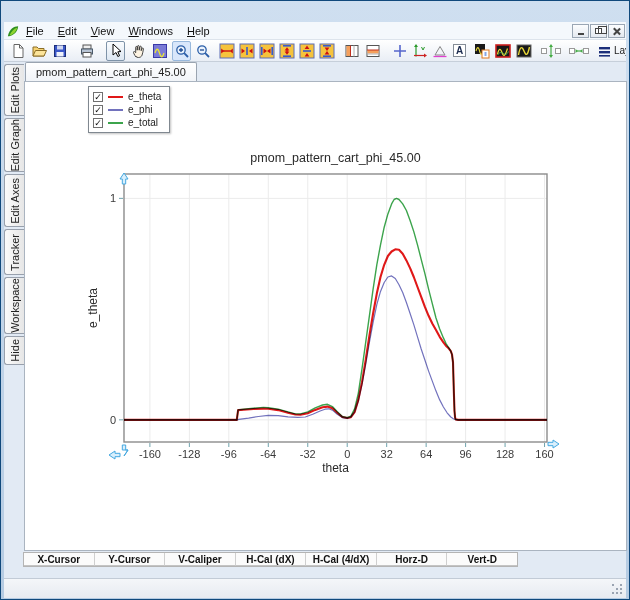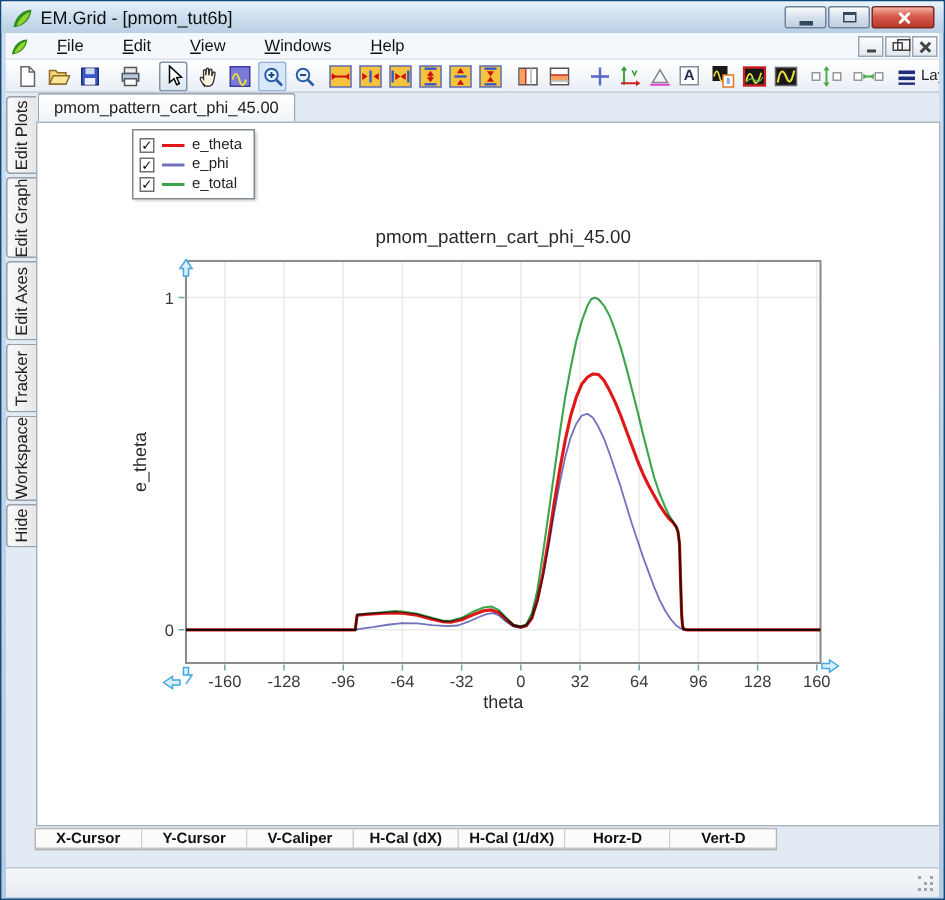--- a/index.html
+++ b/index.html
@@ -14,21 +14,21 @@
   .cap-btn{height:15px;width:28px;border:1px solid #70869e;border-radius:2px;margin-left:1px;
     background:linear-gradient(#fcfdfe,#d7e1ec 50%,#c0cfdf);display:flex;align-items:center;justify-content:center;position:relative;}
   .cap-close{width:42px;background:linear-gradient(#f2b3a3,#d85a4c 45%,#b93a2d);border-color:#7c2a22;}
   .g-min{width:9px;height:3px;background:#35475a;margin-top:7px;}
   .g-max{width:9px;height:7px;border:1px solid #35475a;border-top-width:2px;background:transparent;}
   .g-x{position:relative;width:9px;height:9px;}
   .g-x::before,.g-x::after{content:"";position:absolute;left:4px;top:0;width:2px;height:10px;background:#fff;border-radius:1px;}
   .g-x::before{transform:rotate(45deg);} .g-x::after{transform:rotate(-45deg);}
   
   .menubar{position:absolute;left:3px;right:3px;top:21px;height:18px;background:#f4f8fc;border-bottom:1px solid #dde4ec;
-    display:flex;align-items:center;padding-left:3px;gap:12px;}
+    display:flex;align-items:center;padding-left:3px;}
   .menu-item{font-size:11px;color:#111;padding:2px 7px;}
   .menu-item u{text-decoration:underline;}
   .mdi-buttons{margin-left:auto;display:flex;margin-right:1px;}
   .mdi-btn{width:17px;height:14px;border:1px solid #9aa6b4;background:linear-gradient(#fcfdfe,#e4e9f0);
     display:flex;align-items:center;justify-content:center;margin-left:1px;position:relative;}
   .m-min{width:6px;height:2px;background:#444;margin-top:6px;}
   .m-res{width:7px;height:6px;border:1px solid #444;position:relative;background:#fff;}
   .m-res::before{content:"";position:absolute;left:2px;top:-3px;width:7px;height:6px;border:1px solid #444;}
   .m-x{position:relative;width:8px;height:8px;}
   .m-x::before,.m-x::after{content:"";position:absolute;left:3px;top:0;width:1.6px;height:9px;background:#444;}
@@ -78,38 +78,20 @@
     border-top:1px solid #c2cbd6;}
   .grip{position:absolute;right:3px;bottom:3px;width:11px;height:11px;}
   .grip::after{content:"";position:absolute;left:0;top:0;width:2px;height:2px;background:#9aa4b2;
     box-shadow:8px 8px #9aa4b2,8px 4px #9aa4b2,4px 8px #9aa4b2,8px 0 #9aa4b2,0 8px #9aa4b2,4px 4px #9aa4b2;}
 </style>
 </head>
 <body>
 
 <div class="window">
 
-  <div class="titlebar">
-    <svg width="14" height="14" viewBox="0 0 14 14">
-      <path d="M1 13C2.5 5 8 1.5 13 1.5 12.5 8 8 12 2.5 13z" fill="#2e8f1e"></path>
-      <path d="M3 12C5 7 8.5 4 12 3.2 10.5 8 7.5 10.8 4 12z" fill="#8fd431"></path>
-    </svg>
-    <span class="title-text">EM.Grid - [pmom_tut6b]</span>
-    <div class="caption-buttons">
-      <div class="cap-btn">
-          <span class="g-min"></span>
-        </div>
-      <div class="cap-btn">
-          <span class="g-max"></span>
-        </div>
-      <div class="cap-btn cap-close">
-          <span class="g-x"></span>
-        </div>
-    </div>
-  </div>
 
   <div class="menubar">
     <svg width="12" height="12" viewBox="0 0 14 14">
       <path d="M1 13C2.5 5 8 1.5 13 1.5 12.5 8 8 12 2.5 13z" fill="#2e8f1e"></path>
       <path d="M3 12C5 7 8.5 4 12 3.2 10.5 8 7.5 10.8 4 12z" fill="#8fd431"></path>
     </svg>
     <span class="menu-item"><u>F</u>ile</span>
     <span class="menu-item"><u>E</u>dit</span>
     <span class="menu-item"><u>V</u>iew</span>
     <span class="menu-item"><u>W</u>indows</span>
@@ -427,21 +409,21 @@
           <path d="M534 362L528 358L528 360.3L523 360.3L523 363.7L528 363.7L528 366Z" fill="#d9effc" stroke="#45a8e0" stroke-width="1"></path>
         </svg>
     </div>
 
     <div class="status-table">
       <div class="st-row st-head">
         <span class="st-cell">X-Cursor</span>
         <span class="st-cell">Y-Cursor</span>
         <span class="st-cell">V-Caliper</span>
         <span class="st-cell">H-Cal (dX)</span>
-        <span class="st-cell">H-Cal (1/dX)</span>
+        <span class="st-cell">H-Cal (4/dX)</span>
         <span class="st-cell">Horz-D</span>
         <span class="st-cell">Vert-D</span>
       </div>
     </div>
 
     <div class="statusbar">
       <div class="grip"></div>
     </div>
   </div>
 </div>

